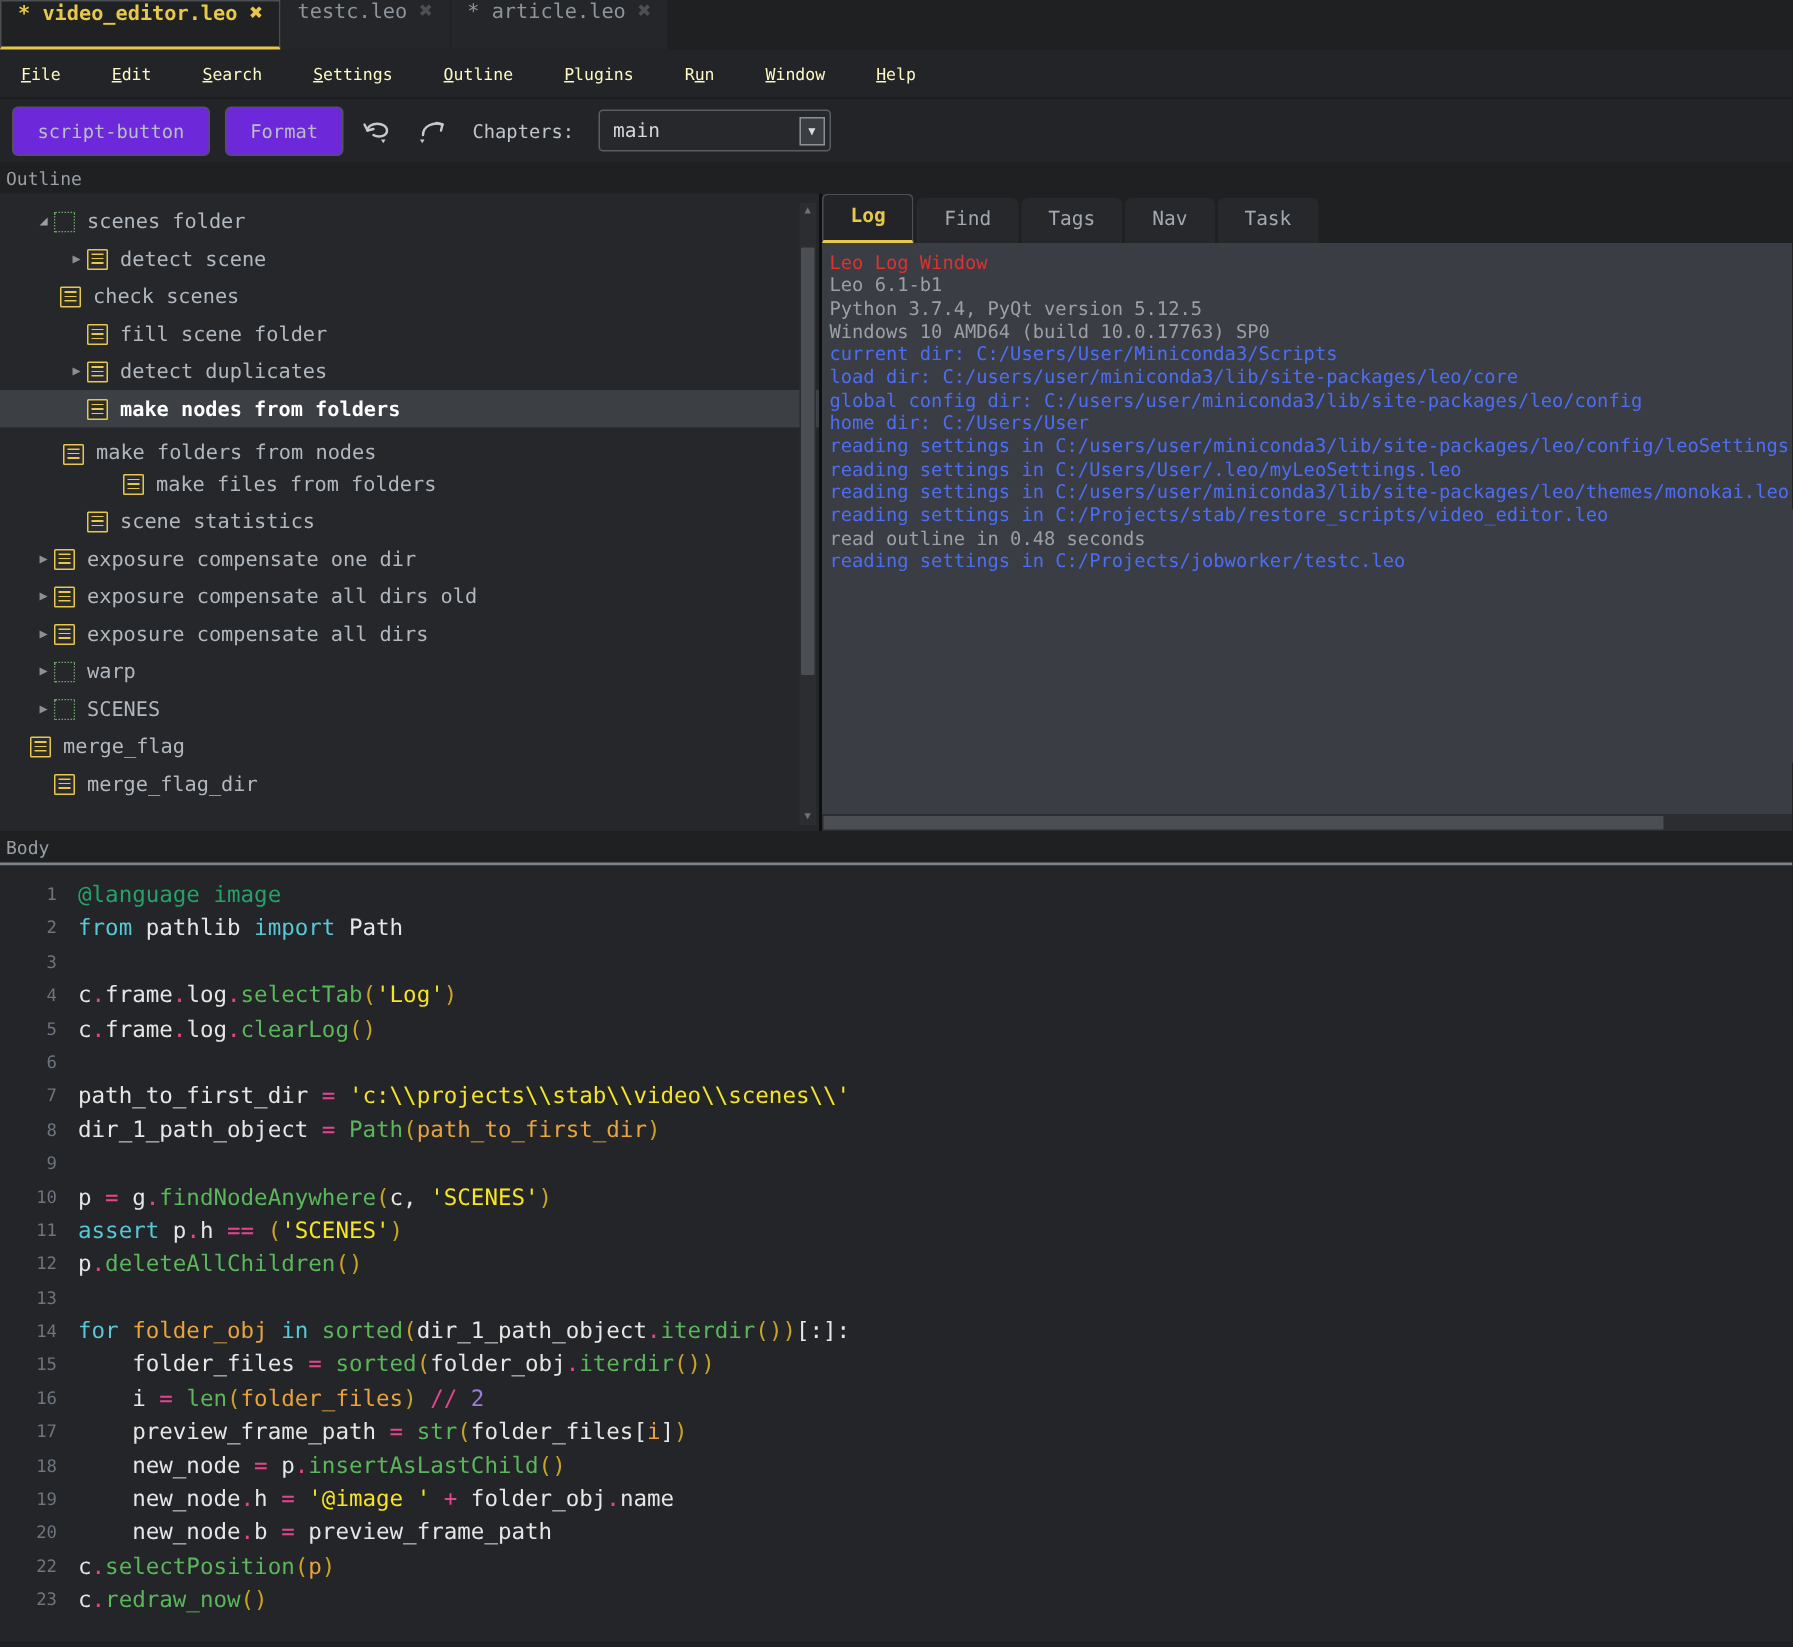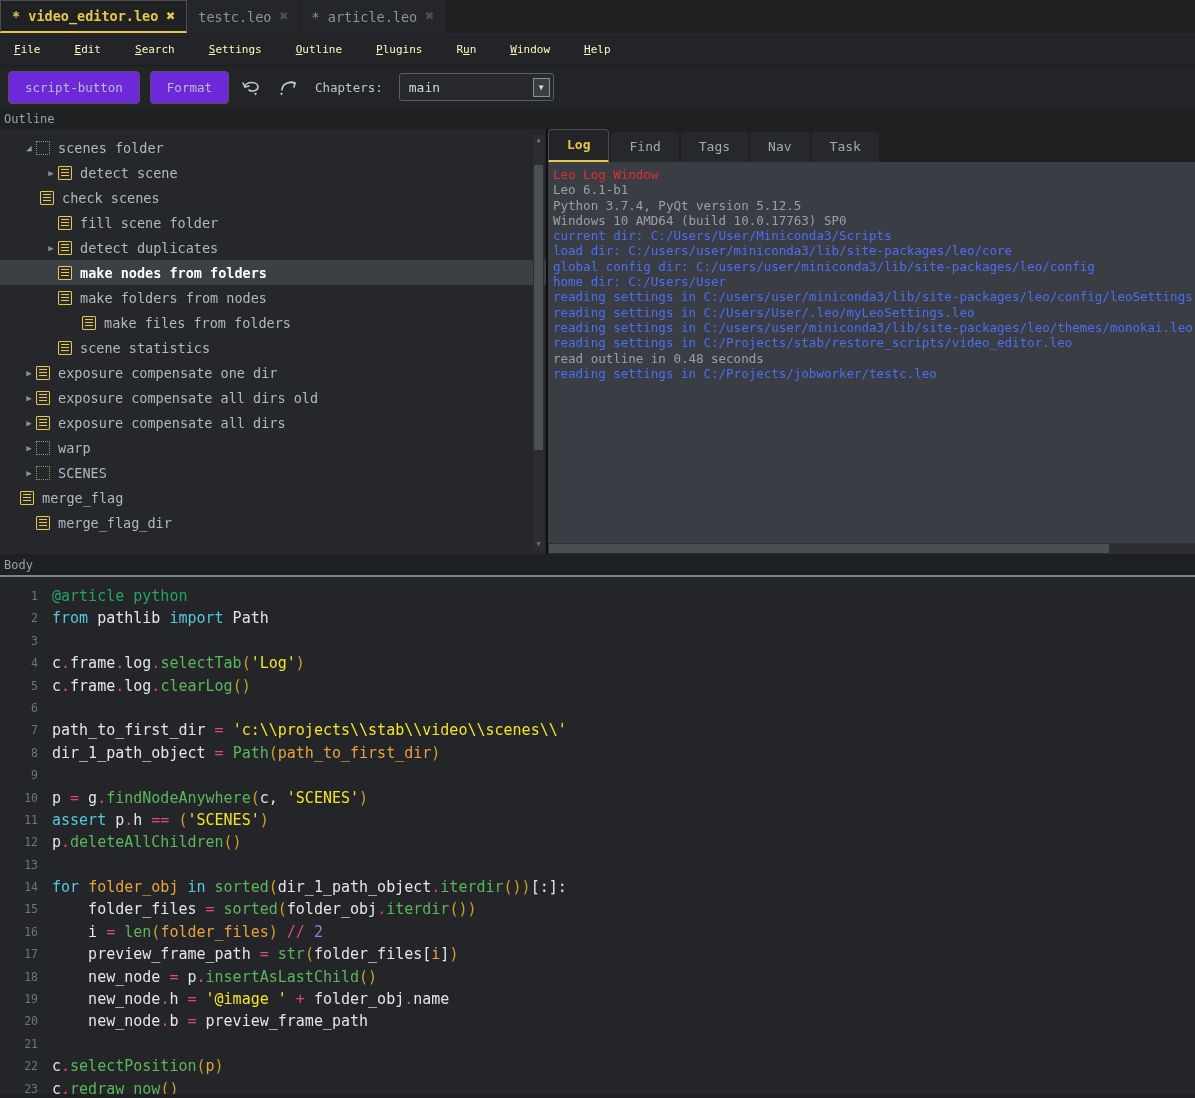--- a/index.html
+++ b/index.html
@@ -10,21 +10,21 @@
     overflow: hidden;
   }
   #app { position: relative; width: 1195px; height: 1098px; background: #1e2022; }
 
   
   .filetabbar {
     height: 33px; background: #1e2022;
     display: flex; align-items: stretch;
   }
   .filetab {
-    display: flex; align-items: center; gap: 8px;
+    display: flex; gap: 8px;
     padding: 0 11px; font-size: 13.5px;
     color: #8e949b; background: #242629;
     border-right: 1px solid #1e2022;
     white-space: nowrap;
   }
   .filetab.active {
     background: #1f2123; color: #e8c84a;
     border-left: 1px solid #4a4d52;
     border-top: 1px solid #4a4d52;
     border-right: 1px solid #4a4d52;
@@ -257,21 +257,21 @@
           <div class="trow" style="padding-left: 44px;">
             <span class="tw">▶</span>
             <span class="ico doc"></span>
             <span>detect duplicates</span>
           </div>
           <div class="trow sel" style="padding-left: 44px;">
             <span class="tw"></span>
             <span class="ico doc"></span>
             <span>make nodes from folders</span>
           </div>
-          <div class="trow" style="padding-left: 44px;">
+          <div class="trow" style="padding-left: 28px; align-items: flex-end;">
             <span class="tw"></span>
             <span class="ico doc"></span>
             <span>make folders from nodes</span>
           </div>
           <div class="trow" style="padding-left: 68px;">
             <span class="tw"></span>
             <span class="ico doc"></span>
             <span>make files from folders</span>
           </div>
           <div class="trow" style="padding-left: 44px;">
@@ -350,39 +350,38 @@
       <div class="hscroll">
         <div class="thumb"></div>
       </div>
     </div>
   </div>
 
   <div class="body-pane">
     <div class="panel-label">Body</div>
     <div class="body-sep"></div>
     <div class="code" id="code">
-        <div class="cline"><span class="lno">1</span><span class="ctext"><span class="s-dir">@article python</span></span></div>
+        <div class="cline"><span class="lno">1</span><span class="ctext"><span class="s-dir">@language image</span></span></div>
         <div class="cline"><span class="lno">2</span><span class="ctext"><span class="s-key">from</span><span class="s-plain"> pathlib </span><span class="s-key">import</span><span class="s-plain"> Path</span></span></div>
         <div class="cline"><span class="lno">3</span><span class="ctext"></span></div>
         <div class="cline"><span class="lno">4</span><span class="ctext"><span class="s-plain">c</span><span class="s-op">.</span><span class="s-plain">frame</span><span class="s-op">.</span><span class="s-plain">log</span><span class="s-op">.</span><span class="s-fn">selectTab</span><span class="s-paren">(</span><span class="s-str">'Log'</span><span class="s-paren">)</span></span></div>
         <div class="cline"><span class="lno">5</span><span class="ctext"><span class="s-plain">c</span><span class="s-op">.</span><span class="s-plain">frame</span><span class="s-op">.</span><span class="s-plain">log</span><span class="s-op">.</span><span class="s-fn">clearLog</span><span class="s-paren">()</span></span></div>
         <div class="cline"><span class="lno">6</span><span class="ctext"></span></div>
         <div class="cline"><span class="lno">7</span><span class="ctext"><span class="s-plain">path_to_first_dir </span><span class="s-op">=</span><span class="s-plain"> </span><span class="s-str">'c:\\projects\\stab\\video\\scenes\\'</span></span></div>
         <div class="cline"><span class="lno">8</span><span class="ctext"><span class="s-plain">dir_1_path_object </span><span class="s-op">=</span><span class="s-plain"> </span><span class="s-fn">Path</span><span class="s-paren">(</span><span class="s-param">path_to_first_dir</span><span class="s-paren">)</span></span></div>
         <div class="cline"><span class="lno">9</span><span class="ctext"></span></div>
         <div class="cline"><span class="lno">10</span><span class="ctext"><span class="s-plain">p </span><span class="s-op">=</span><span class="s-plain"> g</span><span class="s-op">.</span><span class="s-fn">findNodeAnywhere</span><span class="s-paren">(</span><span class="s-plain">c, </span><span class="s-str">'SCENES'</span><span class="s-paren">)</span></span></div>
         <div class="cline"><span class="lno">11</span><span class="ctext"><span class="s-key">assert</span><span class="s-plain"> p</span><span class="s-op">.</span><span class="s-plain">h </span><span class="s-op">==</span><span class="s-plain"> </span><span class="s-paren">(</span><span class="s-str">'SCENES'</span><span class="s-paren">)</span></span></div>
         <div class="cline"><span class="lno">12</span><span class="ctext"><span class="s-plain">p</span><span class="s-op">.</span><span class="s-fn">deleteAllChildren</span><span class="s-paren">()</span></span></div>
         <div class="cline"><span class="lno">13</span><span class="ctext"></span></div>
         <div class="cline"><span class="lno">14</span><span class="ctext"><span class="s-key">for</span><span class="s-plain"> </span><span class="s-param">folder_obj</span><span class="s-plain"> </span><span class="s-key">in</span><span class="s-plain"> </span><span class="s-fn">sorted</span><span class="s-paren">(</span><span class="s-plain">dir_1_path_object</span><span class="s-op">.</span><span class="s-fn">iterdir</span><span class="s-paren">())</span><span class="s-plain">[:]:</span></span></div>
         <div class="cline"><span class="lno">15</span><span class="ctext"><span class="s-plain">    folder_files </span><span class="s-op">=</span><span class="s-plain"> </span><span class="s-fn">sorted</span><span class="s-paren">(</span><span class="s-plain">folder_obj</span><span class="s-op">.</span><span class="s-fn">iterdir</span><span class="s-paren">())</span></span></div>
         <div class="cline"><span class="lno">16</span><span class="ctext"><span class="s-plain">    i </span><span class="s-op">=</span><span class="s-plain"> </span><span class="s-fn">len</span><span class="s-paren">(</span><span class="s-param">folder_files</span><span class="s-paren">)</span><span class="s-plain"> </span><span class="s-op">//</span><span class="s-plain"> </span><span class="s-num">2</span></span></div>
         <div class="cline"><span class="lno">17</span><span class="ctext"><span class="s-plain">    preview_frame_path </span><span class="s-op">=</span><span class="s-plain"> </span><span class="s-fn">str</span><span class="s-paren">(</span><span class="s-plain">folder_files[</span><span class="s-param">i</span><span class="s-plain">]</span><span class="s-paren">)</span></span></div>
         <div class="cline"><span class="lno">18</span><span class="ctext"><span class="s-plain">    new_node </span><span class="s-op">=</span><span class="s-plain"> p</span><span class="s-op">.</span><span class="s-fn">insertAsLastChild</span><span class="s-paren">()</span></span></div>
         <div class="cline"><span class="lno">19</span><span class="ctext"><span class="s-plain">    new_node</span><span class="s-op">.</span><span class="s-plain">h </span><span class="s-op">=</span><span class="s-plain"> </span><span class="s-str">'@image '</span><span class="s-plain"> </span><span class="s-op">+</span><span class="s-plain"> folder_obj</span><span class="s-op">.</span><span class="s-plain">name</span></span></div>
         <div class="cline"><span class="lno">20</span><span class="ctext"><span class="s-plain">    new_node</span><span class="s-op">.</span><span class="s-plain">b </span><span class="s-op">=</span><span class="s-plain"> preview_frame_path</span></span></div>
-        <div class="cline"><span class="lno">21</span><span class="ctext"></span></div>
         <div class="cline"><span class="lno">22</span><span class="ctext"><span class="s-plain">c</span><span class="s-op">.</span><span class="s-fn">selectPosition</span><span class="s-paren">(</span><span class="s-param">p</span><span class="s-paren">)</span></span></div>
         <div class="cline"><span class="lno">23</span><span class="ctext"><span class="s-plain">c</span><span class="s-op">.</span><span class="s-fn">redraw_now</span><span class="s-paren">()</span></span></div>
       </div>
   </div>
 
 </div>
 
 </body></html>

